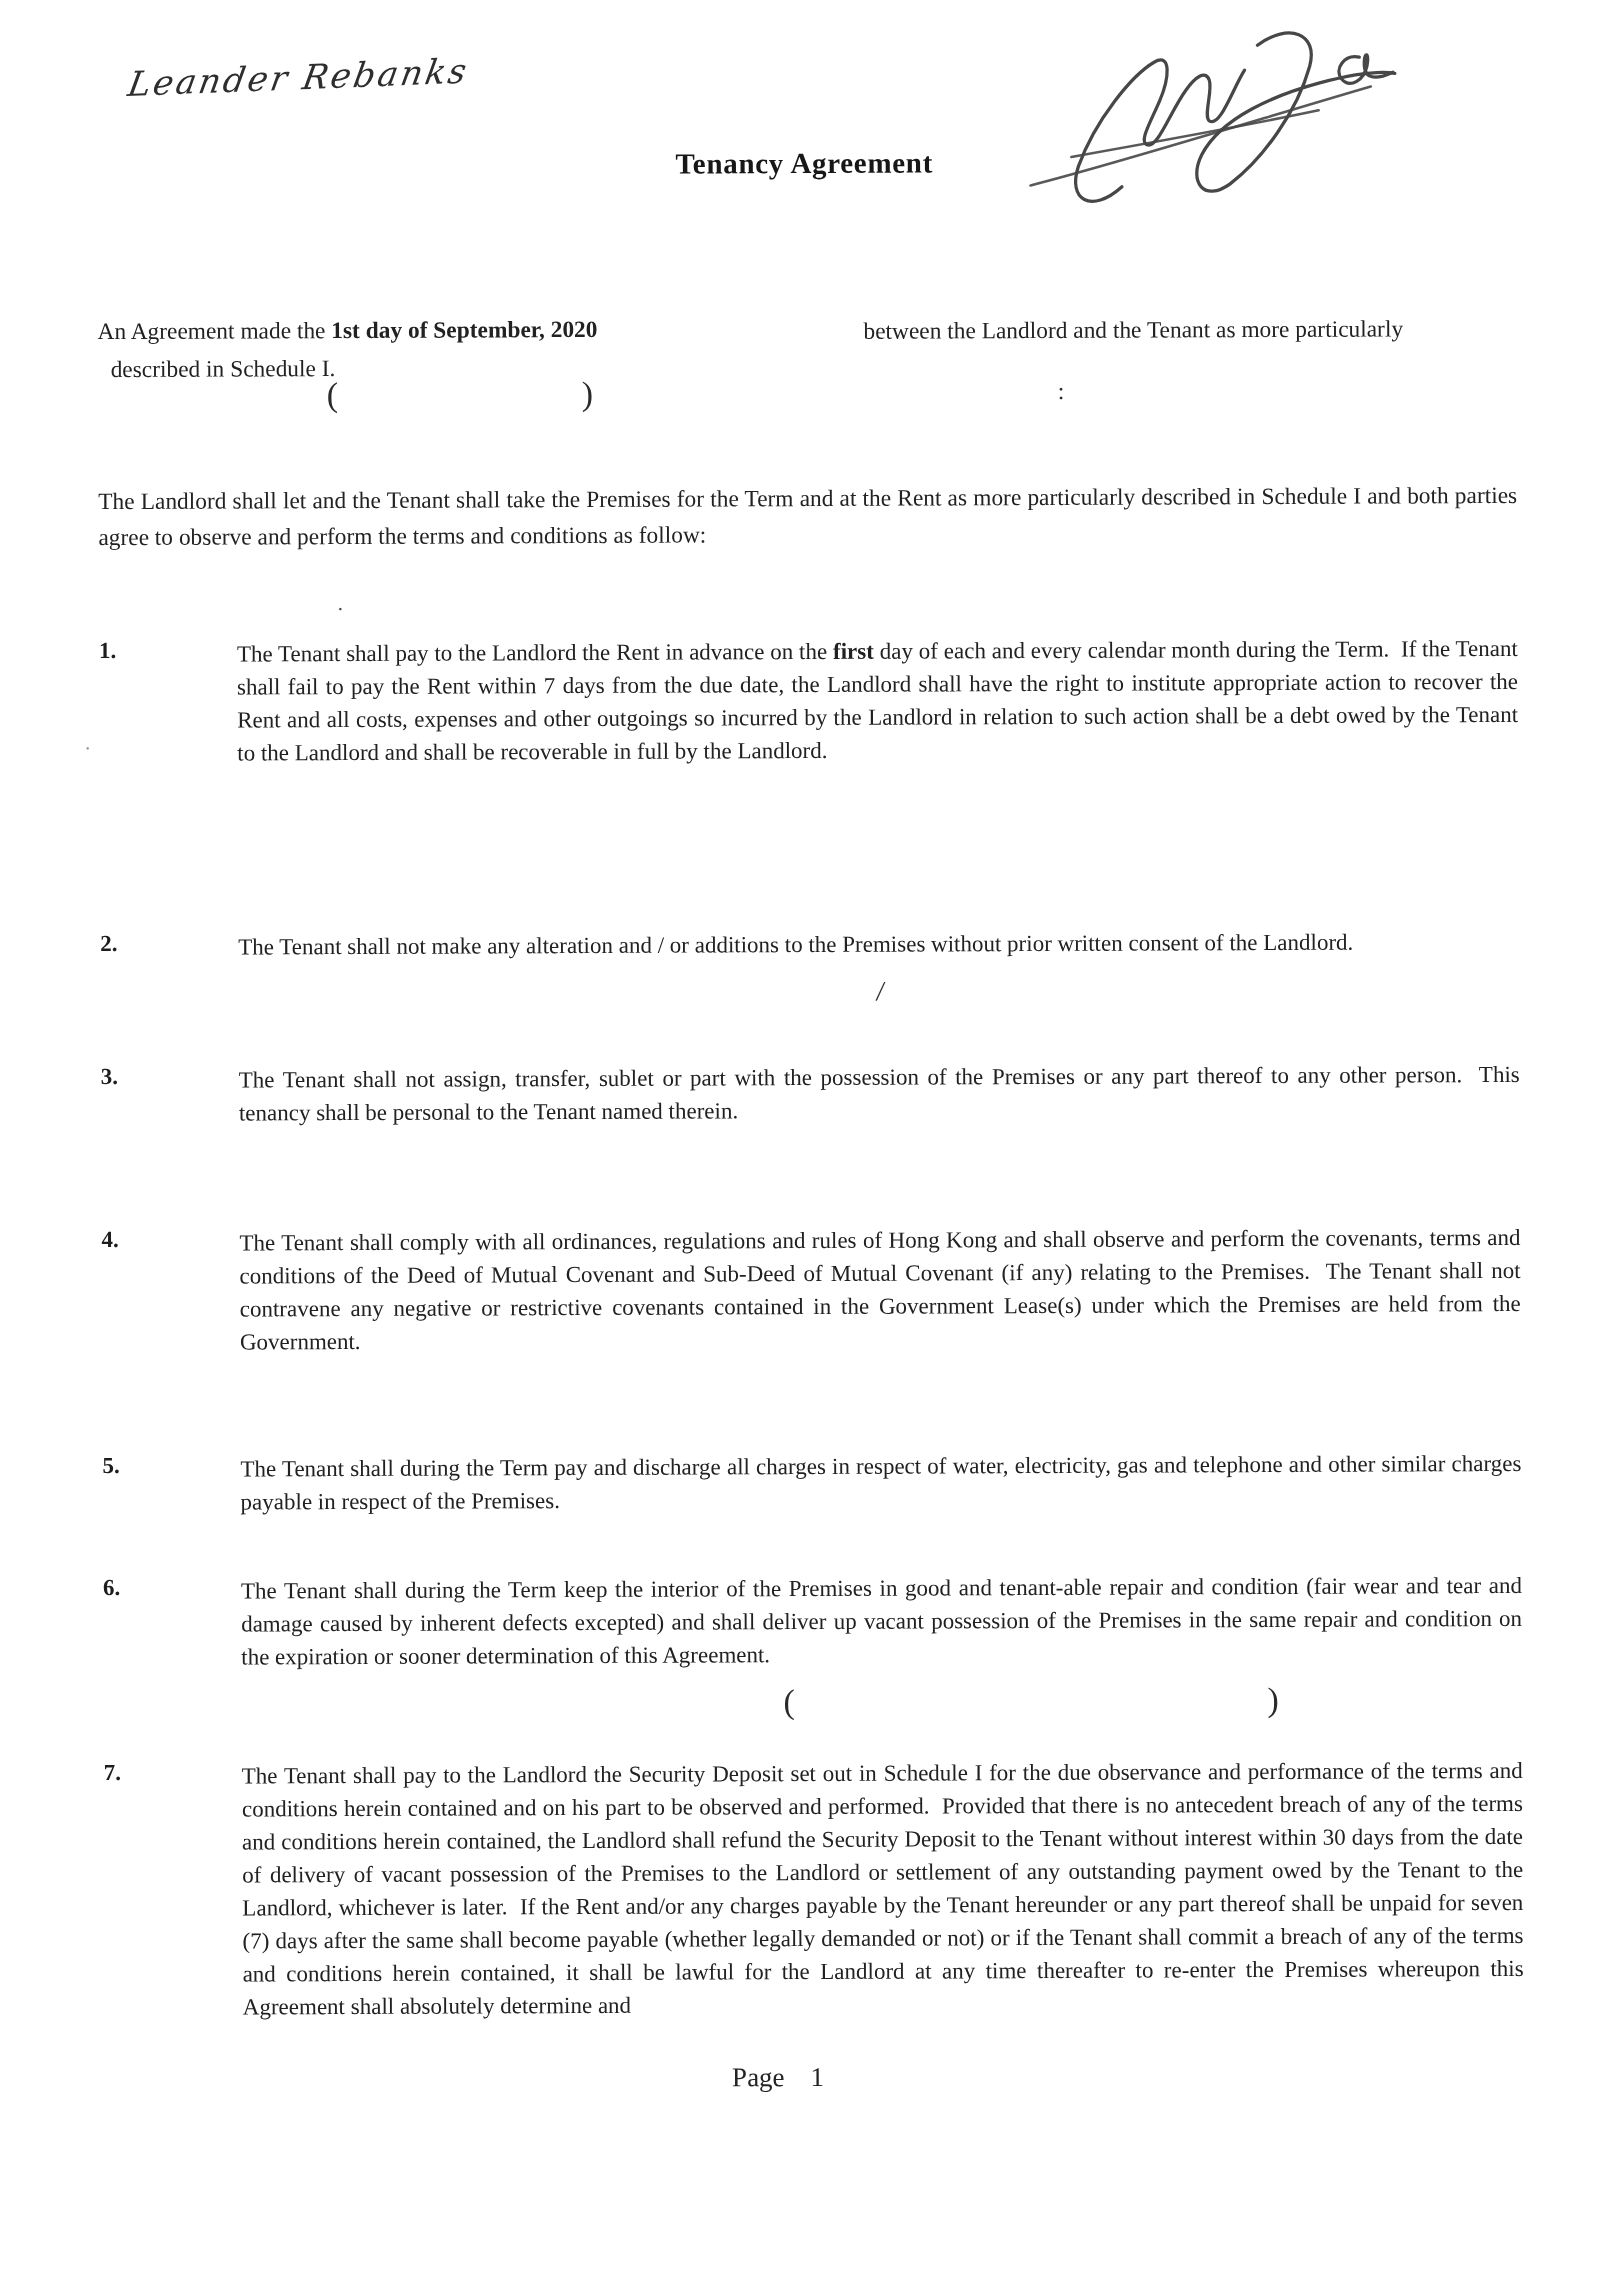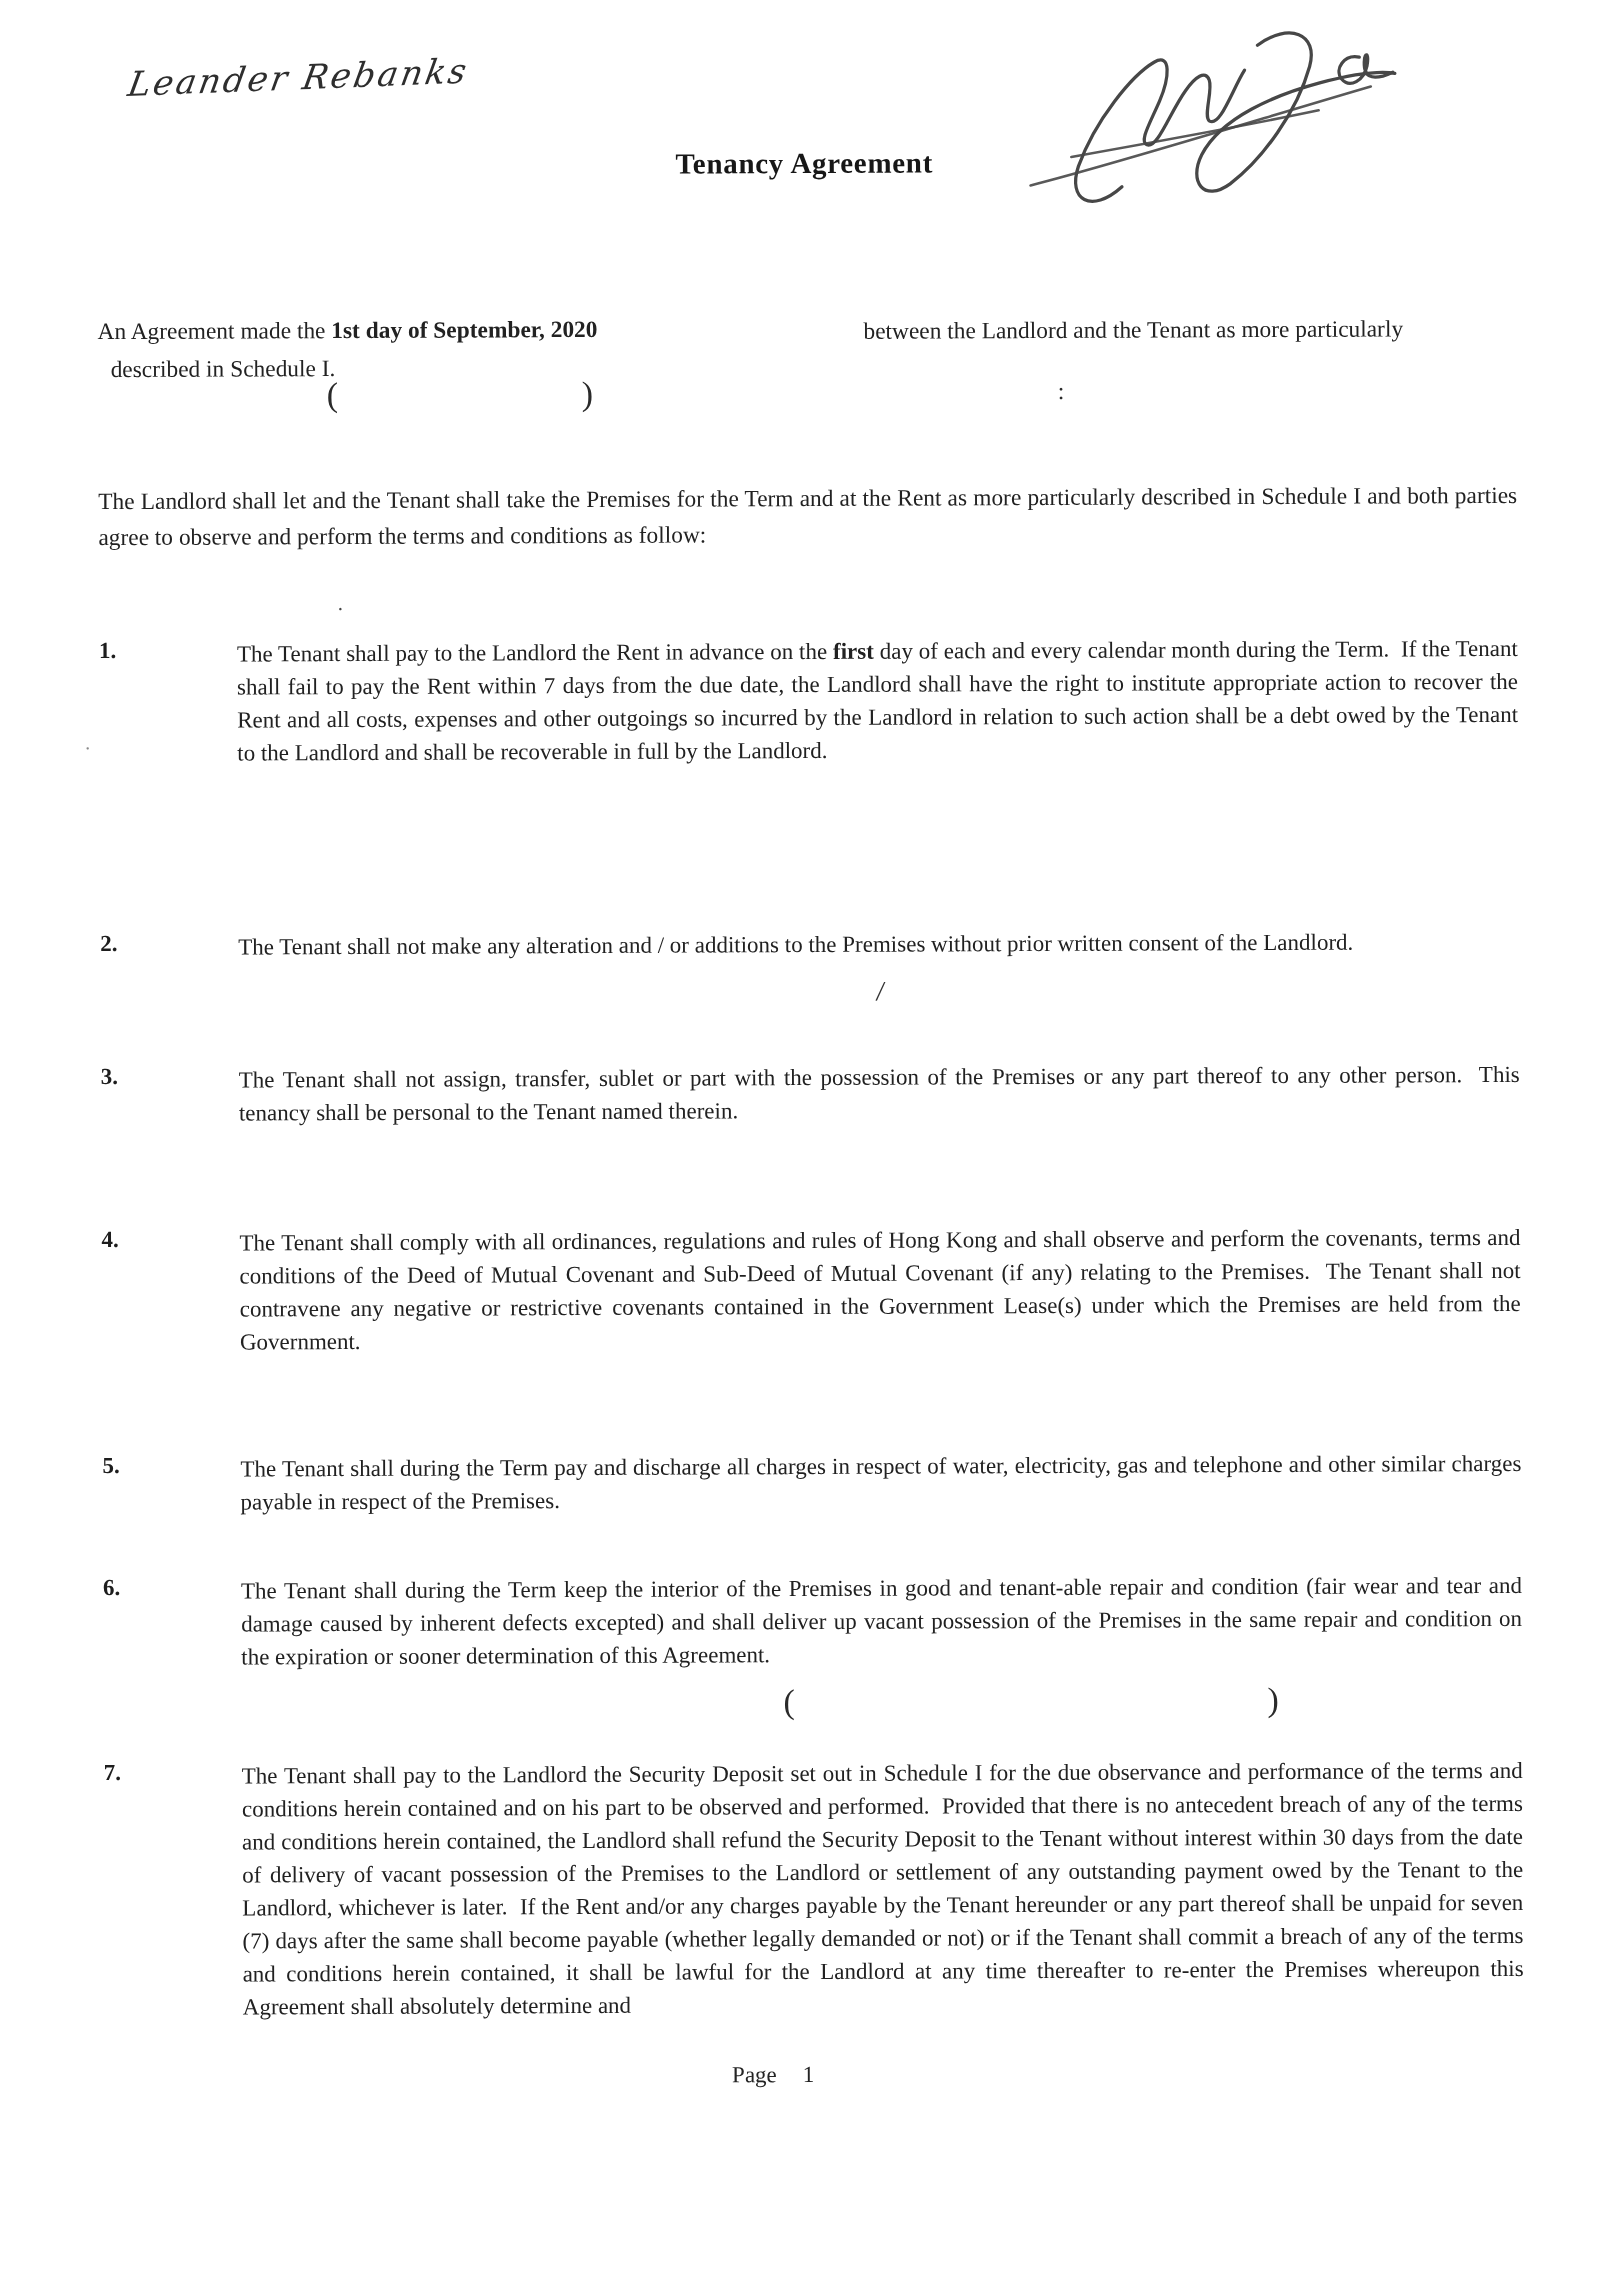--- a/index.html
+++ b/index.html
@@ -66,21 +66,21 @@
   .clause-5{top:1450px;}
   .clause-6{top:1572px;}
   .clause-7{top:1757px;}
   .stray-dot{left:340px;top:589px;font-size:21px;color:#444;}
   .margin-mark{left:87px;top:729px;font-size:19.5px;color:#888;}
   .stray-slash{left:877px;top:975px;font-size:29px;color:#333;transform:rotate(6deg);}
   .paren2-open{left:781px;top:1683px;font-size:34px;}
   .paren2-close{left:1265px;top:1683px;font-size:34px;}
   .footer{
     position:absolute;left:728px;top:2062px;
-    font-size:23px;color:#242424;display:flex;
+    font-size:27px;color:#242424;display:flex;
   }
   .footer .page-number{margin-left:26px;}
   .sig-stroke{fill:none;stroke:#474747;stroke-width:5;stroke-linecap:round;}
   .sig-stroke.thin{stroke-width:4;opacity:.9;}
 </style>
 </head>
 <body>
 
 <div class="page">
   <div class="page-inner">

